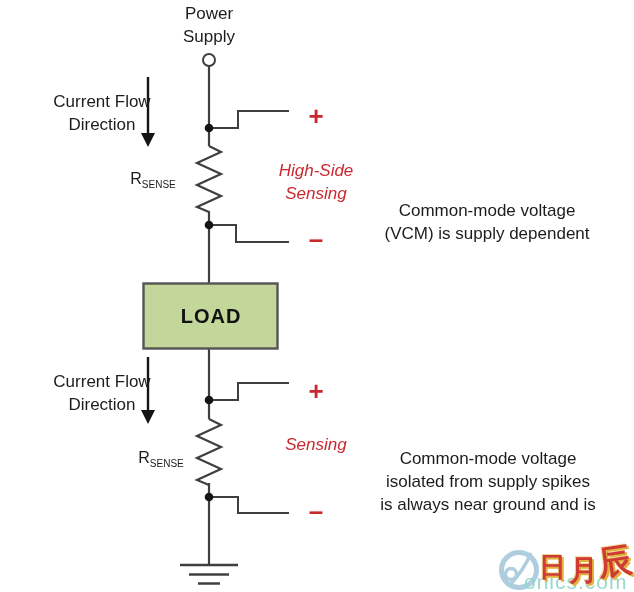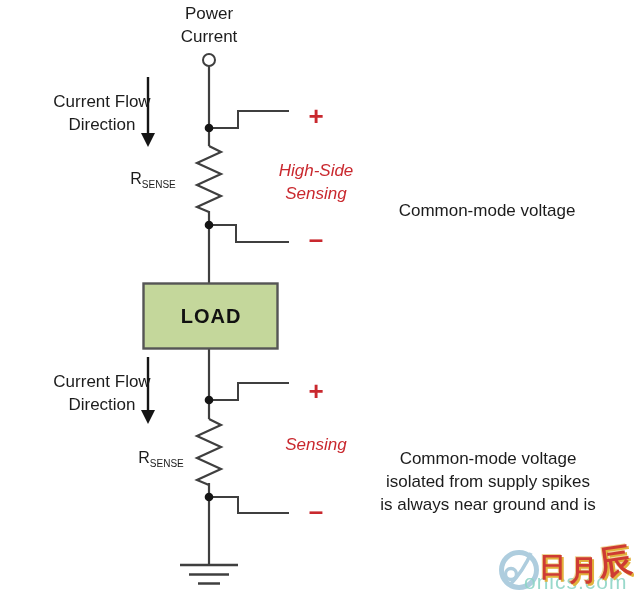--- a/index.html
+++ b/index.html
@@ -96,21 +96,21 @@
 
     <g opacity="0.95">
       <circle cx="519" cy="570" r="17.5" fill="rgba(255,255,255,0.85)" stroke="#aacbdd" stroke-width="5"></circle>
       <circle cx="511" cy="574" r="5.5" fill="none" stroke="#aacbdd" stroke-width="3.4"></circle>
       <path d="M531,553 Q524,570 509,586" fill="none" stroke="#aacbdd" stroke-width="3.4"></path>
     </g>
   </svg>
 
   <div class="t" style="left:209px;top:2px;">
     <div>Power</div>
-    <div>Current</div>
+    <div>Supply</div>
   </div>
 
   <div class="t" style="left:102px;top:90px;">
     <div>Current Flow</div>
     <div>Direction</div>
   </div>
 
   <div class="rsense" style="left:153px;top:170px;">
     <span>R</span><sub>SENSE</sub>
   </div>
@@ -118,20 +118,21 @@
   <div class="sign" style="left:316px;top:103px;">+</div>
   <div class="sign" style="left:316px;top:226px;">–</div>
 
   <div class="t red" style="left:316px;top:159px;">
     <div>High-Side</div>
     <div>Sensing</div>
   </div>
 
   <div class="t" style="left:487px;top:199px;">
     <div>Common-mode voltage</div>
+    <div>(VCM) is supply dependent</div>
   </div>
 
   <div class="load-label">LOAD</div>
 
   <div class="t" style="left:102px;top:370px;">
     <div>Current Flow</div>
     <div>Direction</div>
   </div>
 
   <div class="rsense" style="left:161px;top:449px;">

